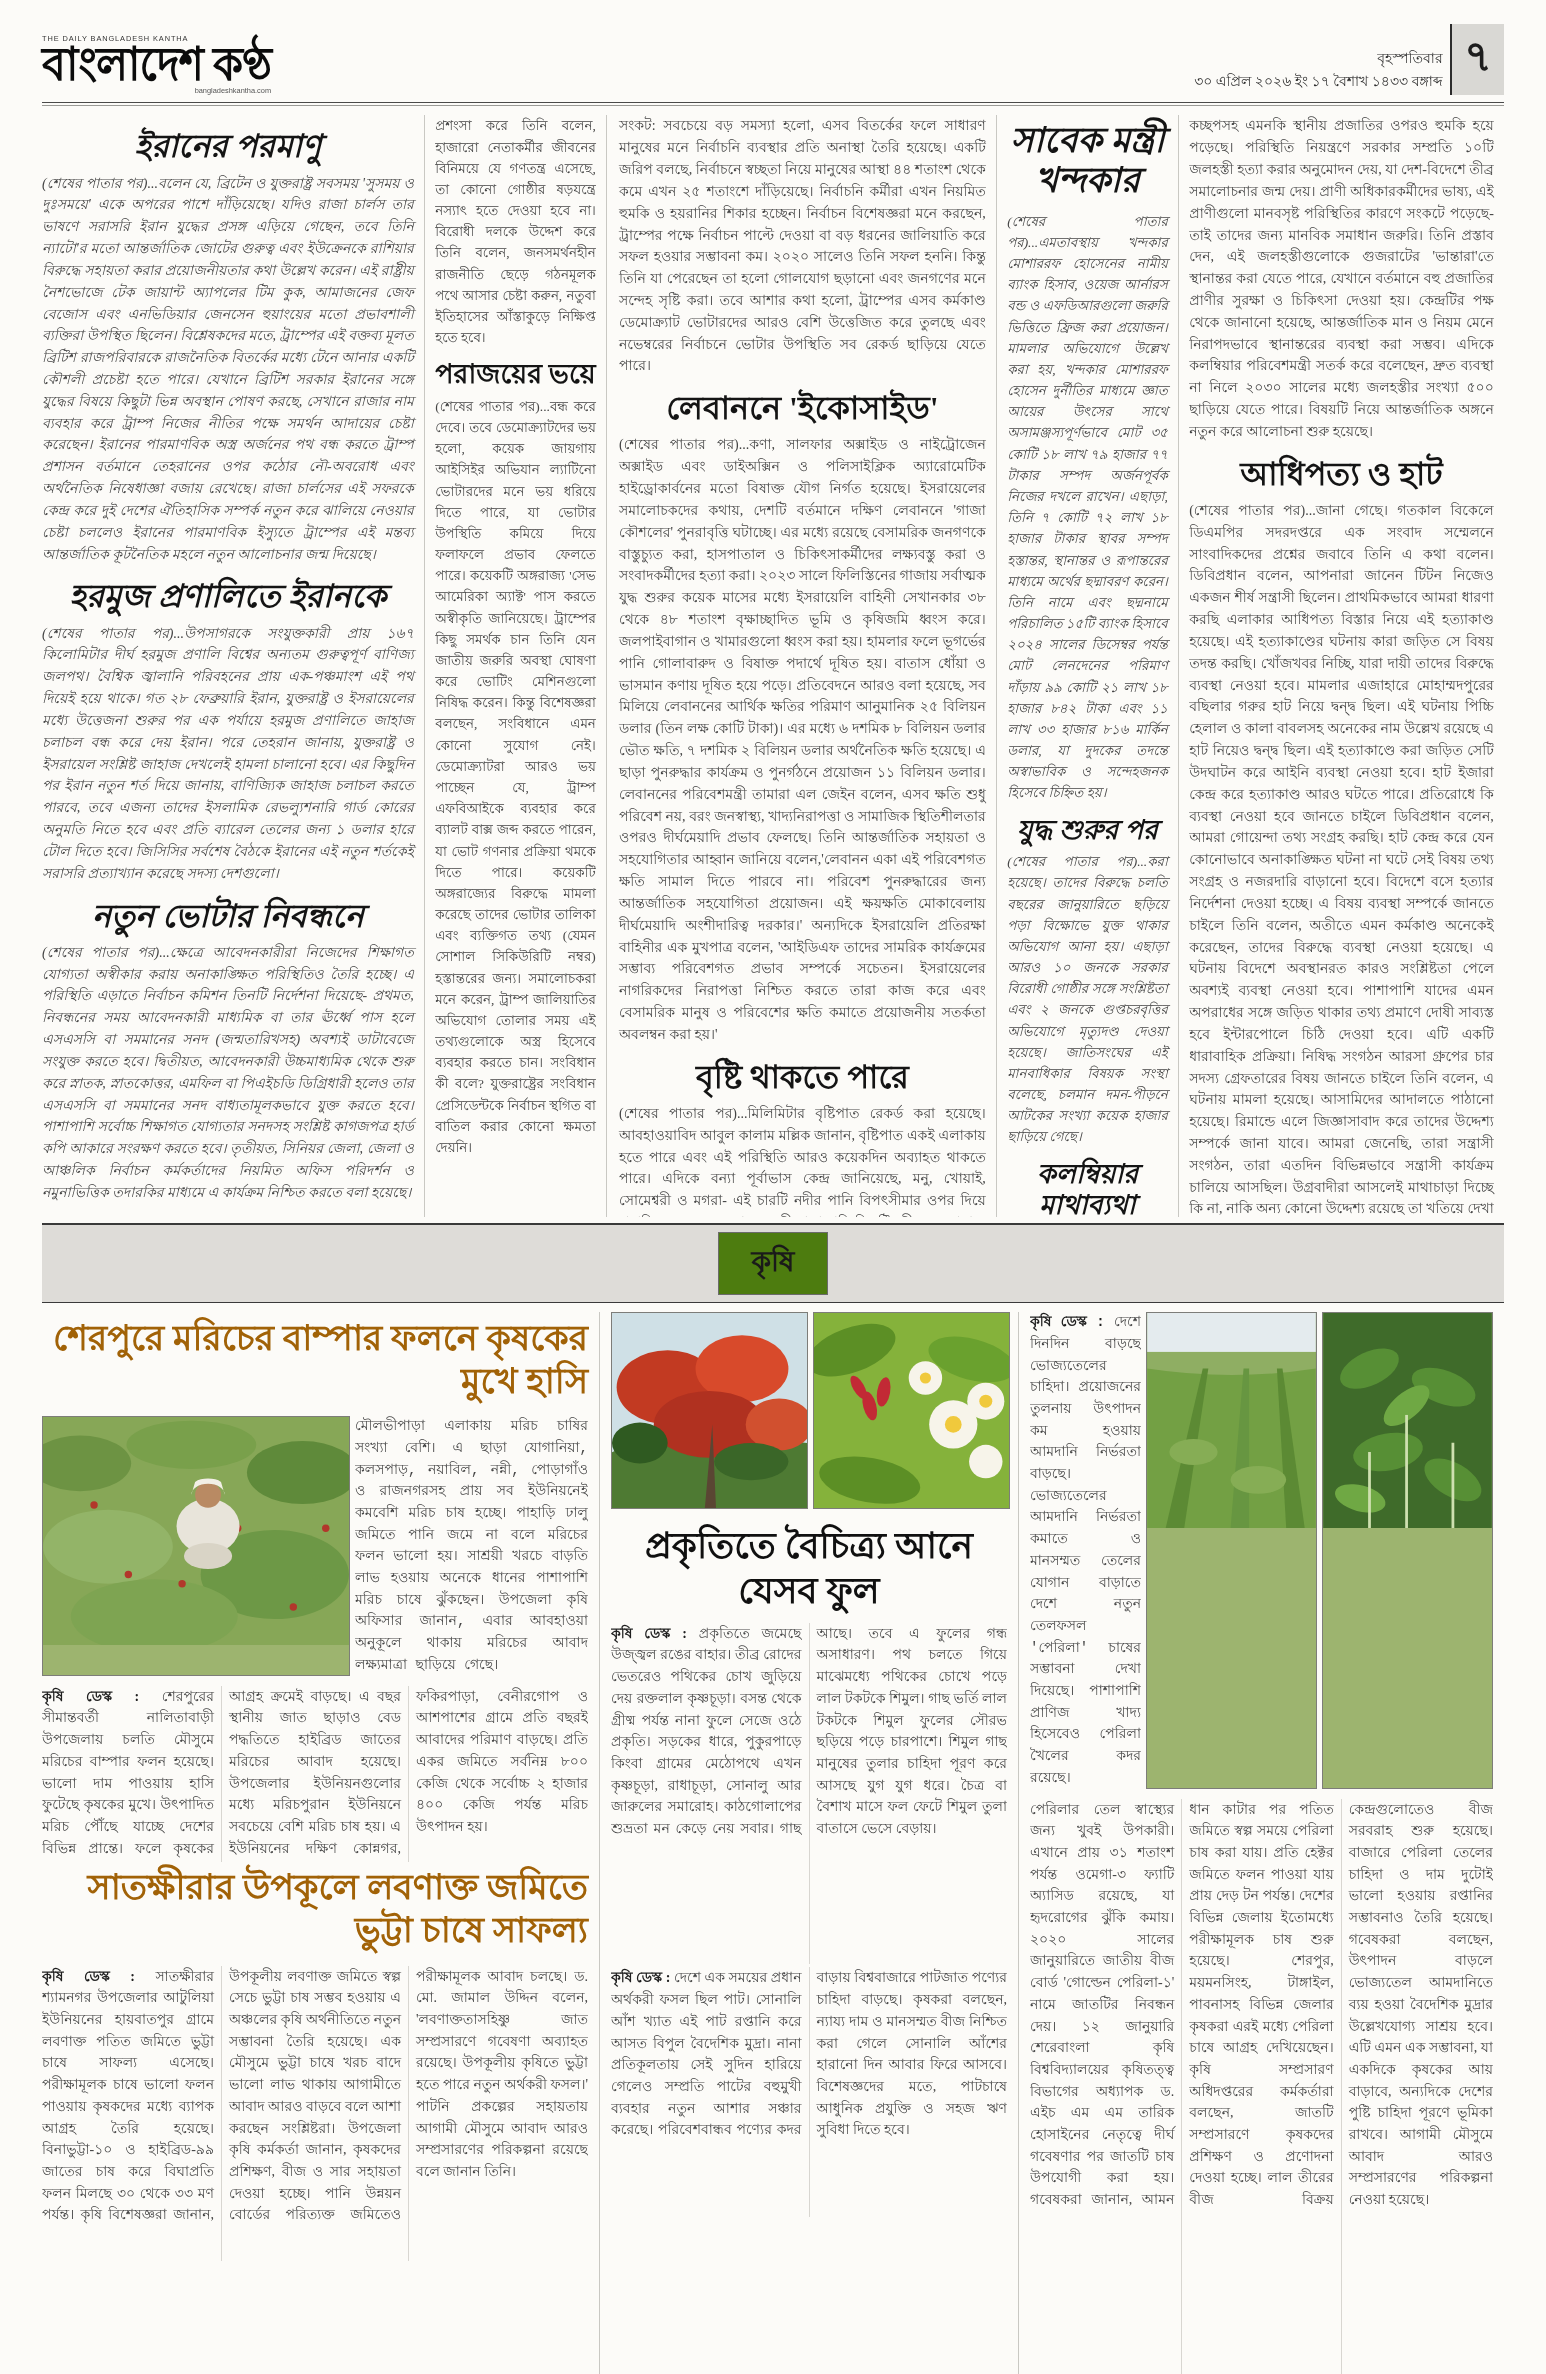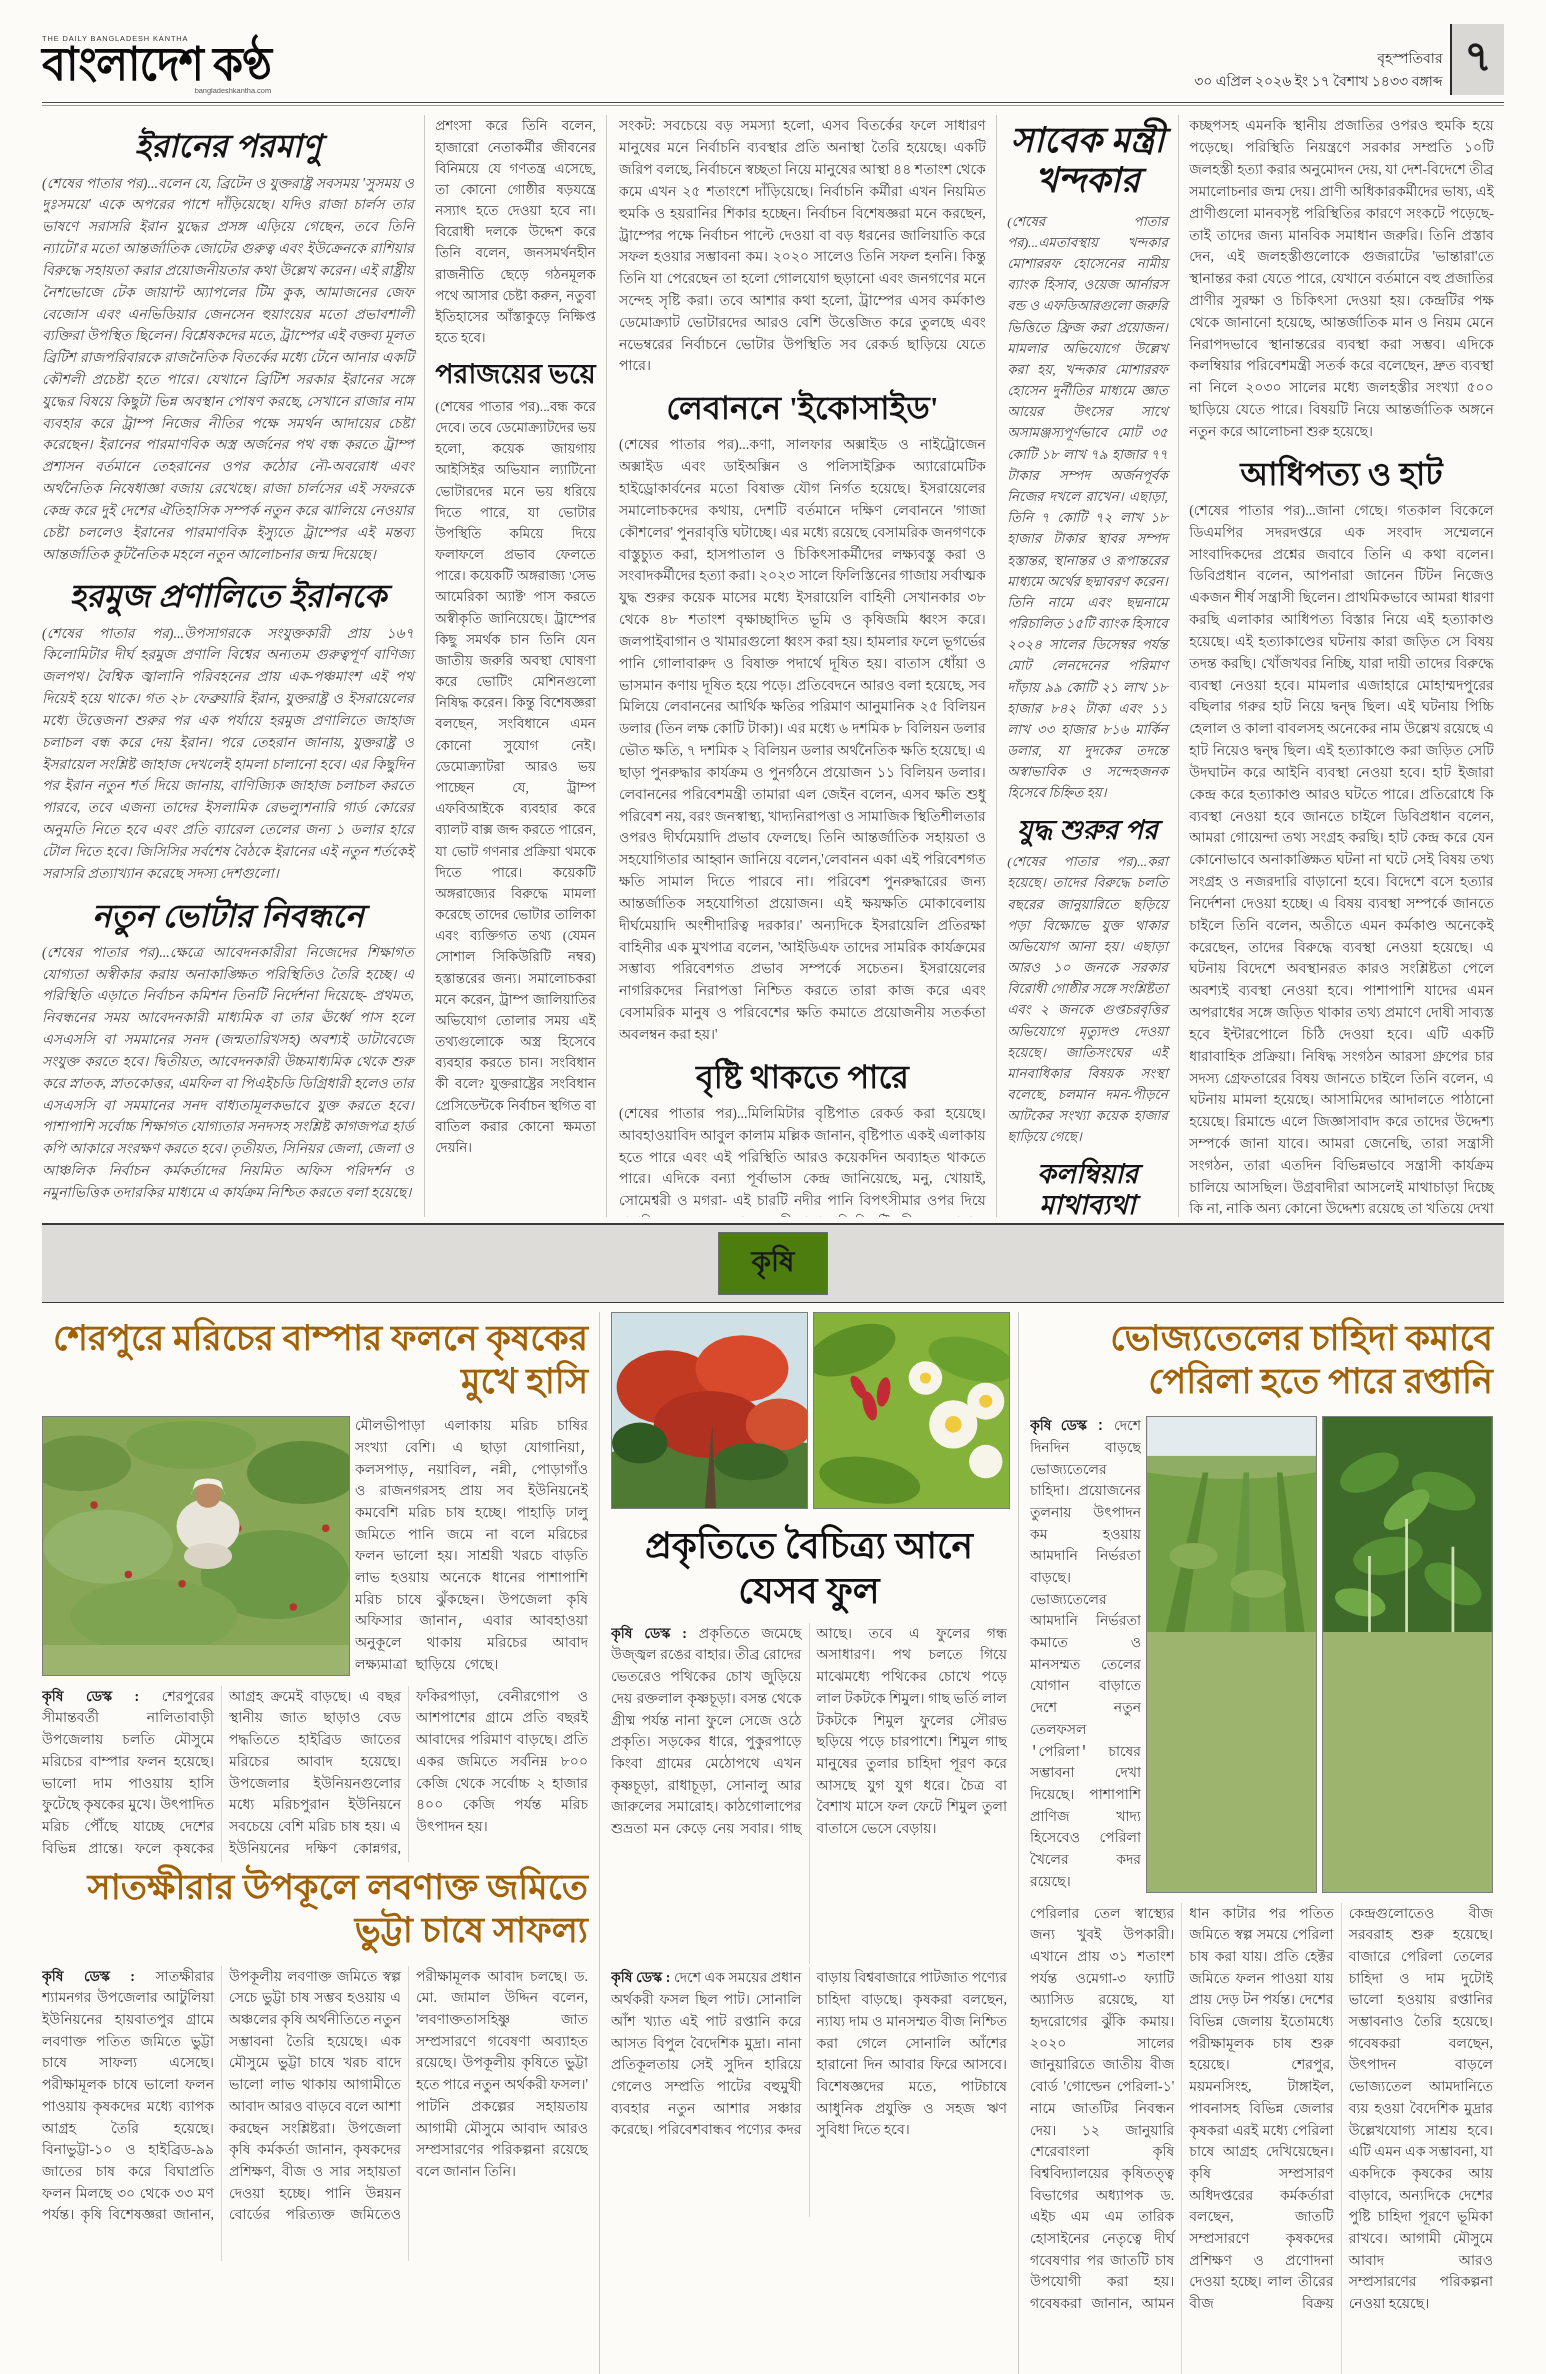--- a/index.html
+++ b/index.html
@@ -251,21 +251,20 @@
         <span class="byline">কৃষি ডেস্ক :</span>
         <span>প্রকৃতিতে জমেছে উজ্জ্বল রঙের বাহার। তীব্র রোদের ভেতরেও পথিকের চোখ জুড়িয়ে দেয় রক্তলাল কৃষ্ণচূড়া। বসন্ত থেকে গ্রীষ্ম পর্যন্ত নানা ফুলে সেজে ওঠে প্রকৃতি। সড়কের ধারে, পুকুরপাড়ে কিংবা গ্রামের মেঠোপথে এখন কৃষ্ণচূড়া, রাধাচূড়া, সোনালু আর জারুলের সমারোহ। কাঠগোলাপের শুভ্রতা মন কেড়ে নেয় সবার। গাছ আছে। তবে এ ফুলের গন্ধ অসাধারণ। পথ চলতে গিয়ে মাঝেমধ্যে পথিকের চোখে পড়ে লাল টকটকে শিমুল। গাছ ভর্তি লাল টকটকে শিমুল ফুলের সৌরভ ছড়িয়ে পড়ে চারপাশে। শিমুল গাছ মানুষের তুলার চাহিদা পূরণ করে আসছে যুগ যুগ ধরে। চৈত্র বা বৈশাখ মাসে ফল ফেটে শিমুল তুলা বাতাসে ভেসে বেড়ায়।</span>
       </div>
       <div class="flow cols2 h-m2">
         <span class="byline">কৃষি ডেস্ক :</span>
         <span>দেশে এক সময়ের প্রধান অর্থকরী ফসল ছিল পাট। সোনালি আঁশ খ্যাত এই পাট রপ্তানি করে আসত বিপুল বৈদেশিক মুদ্রা। নানা প্রতিকূলতায় সেই সুদিন হারিয়ে গেলেও সম্প্রতি পাটের বহুমুখী ব্যবহার নতুন আশার সঞ্চার করেছে। পরিবেশবান্ধব পণ্যের কদর বাড়ায় বিশ্ববাজারে পাটজাত পণ্যের চাহিদা বাড়ছে। কৃষকরা বলছেন, ন্যায্য দাম ও মানসম্মত বীজ নিশ্চিত করা গেলে সোনালি আঁশের হারানো দিন আবার ফিরে আসবে। বিশেষজ্ঞদের মতে, পাটচাষে আধুনিক প্রযুক্তি ও সহজ ঋণ সুবিধা দিতে হবে।</span>
       </div>
     </div>
 
     <div class="agroup ag-right">
-      <h1 class="bigh">ভোজ্যতেলের চাহিদা কমাবে পেরিলা হতে পারে রপ্তানি</h1>
       <div class="prow">
         <div class="sidetext">
           <p><span class="byline">কৃষি ডেস্ক :</span>
           <span>দেশে দিনদিন বাড়ছে ভোজ্যতেলের চাহিদা। প্রয়োজনের তুলনায় উৎপাদন কম হওয়ায় আমদানি নির্ভরতা বাড়ছে। ভোজ্যতেলের আমদানি নির্ভরতা কমাতে ও মানসম্মত তেলের যোগান বাড়াতে দেশে নতুন তেলফসল 'পেরিলা' চাষের সম্ভাবনা দেখা দিয়েছে। পাশাপাশি প্রাণিজ খাদ্য হিসেবেও পেরিলা খৈলের কদর রয়েছে।</span></p>
         </div>
         <div class="ph">
           <svg width="169" height="215" viewBox="0 0 182 232" role="img">
             <rect width="182" height="232" fill="#73a044"></rect>
             <rect width="182" height="42" fill="#e4ebee"></rect>
             <path d="M0 42 h182 v18 q-90 14 -182 0 z" fill="#8fae63"></path>

